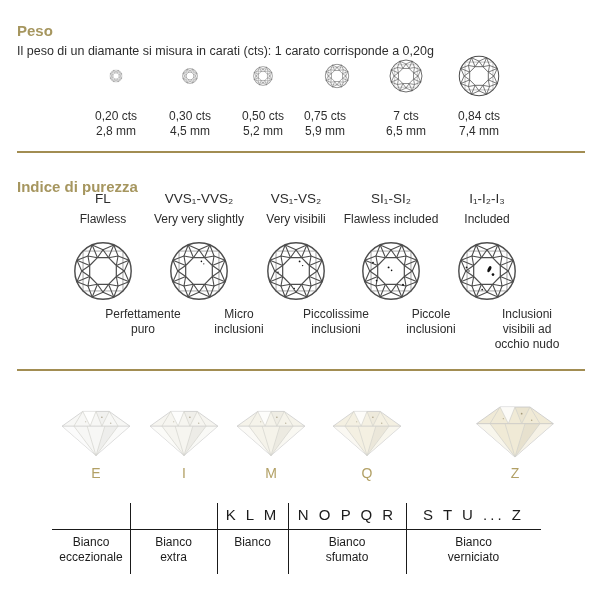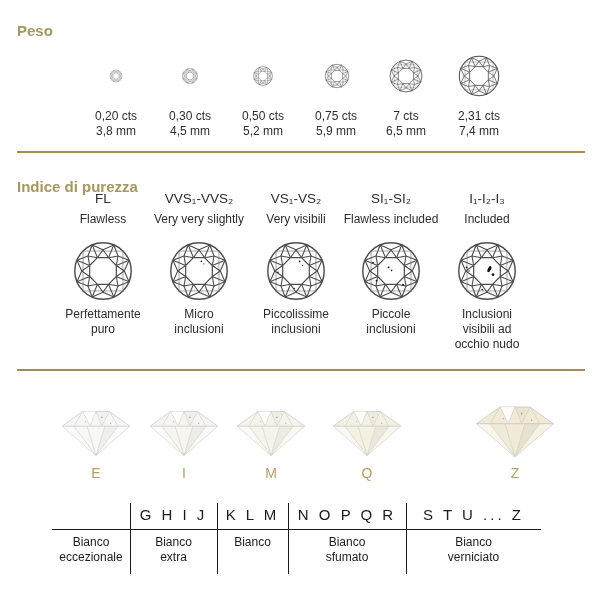--- a/index.html
+++ b/index.html
@@ -16,21 +16,21 @@
   .peso-label { position:absolute; top:109px; transform:translateX(-50%);
                 text-align:center; font-size:12px; line-height:15px; white-space:nowrap; }
   .peso-label span { display:block; }
 
   .pu-grade   { position:absolute; top:191px; transform:translateX(-50%);
                 font-size:13.5px; white-space:nowrap; text-align:left; }
   .pu-desc    { position:absolute; top:212px; transform:translateX(-50%);
                 font-size:12px; white-space:nowrap; text-align:center; }
   .pu-diamond { position:absolute; top:241px; transform:translateX(-50%); line-height:0; }
   .pu-label   { position:absolute; top:307px; transform:translateX(-50%);
-                text-align:center; font-size:12px; line-height:15px; white-space:pre-line; }
+                text-align:center; font-size:12px; line-height:15px; white-space:pre-line;margin-left:40px; }
 
   .co-diamond { position:absolute; transform:translateX(-50%); line-height:0; }
   .co-letter  { position:absolute; top:465px; transform:translateX(-50%);
                 font-size:14px; color:#b2a065; }
 
   .ctable   { position:absolute; left:52px; top:502px; width:489px; height:73px; }
   .t-letters{ position:absolute; top:0; height:26px; line-height:26px; text-align:center;
               font-size:15px; letter-spacing:3px; color:#1c1c1c; white-space:nowrap; }
   .t-hline  { position:absolute; left:0; top:27px; width:489px; height:1px; background:#1a1a1a; }
   .t-vline  { position:absolute; top:1px; width:1px; height:71px; background:#1a1a1a; }
@@ -65,20 +65,21 @@
       <circle cx="58" cy="14" r="1" fill="rgba(95,80,35,0.5)"></circle>
       <circle cx="36" cy="20" r="0.8" fill="rgba(95,80,35,0.4)"></circle>
       <circle cx="70" cy="22" r="0.9" fill="rgba(95,80,35,0.45)"></circle>
     </g>
   </defs>
 </svg>
 
 <div class="page">
 
   <h2 class="sec-title" style="top:10px">Peso</h2>
+  <p class="peso-sub">Il peso di un diamante si misura in carati (cts): 1 carato corrisponde a 0,20g</p>
 
   <span class="peso-icon" style="left:116px">
       <svg viewBox="0 0 100 100" width="13" height="13">
         <use href="#gtop"></use>
       </svg>
     </span>
   <span class="peso-icon" style="left:190px">
       <svg viewBox="0 0 100 100" width="16" height="16">
         <use href="#gtop"></use>
       </svg>
@@ -99,40 +100,40 @@
       </svg>
     </span>
   <span class="peso-icon" style="left:479px">
       <svg viewBox="0 0 100 100" width="42" height="42">
         <use href="#gtop"></use>
       </svg>
     </span>
 
   <div class="peso-label" style="left:116px">
       <span>0,20 cts</span>
-      <span>3,8 mm</span>
+      <span>2,8 mm</span>
     </div>
   <div class="peso-label" style="left:190px">
       <span>0,30 cts</span>
       <span>4,5 mm</span>
     </div>
   <div class="peso-label" style="left:263px">
       <span>0,50 cts</span>
       <span>5,2 mm</span>
     </div>
-  <div class="peso-label" style="left:336px">
+  <div class="peso-label" style="left:325px">
       <span>0,75 cts</span>
       <span>5,9 mm</span>
     </div>
   <div class="peso-label" style="left:406px">
       <span>7 cts</span>
       <span>6,5 mm</span>
     </div>
   <div class="peso-label" style="left:479px">
-      <span>2,31 cts</span>
+      <span>0,84 cts</span>
       <span>7,4 mm</span>
     </div>
 
   <div class="divider" style="top:151px"></div>
 
   <h2 class="sec-title" style="top:166px">Indice di purezza</h2>
 
   <div class="pu-grade" style="left:103px">FL</div>
   <div class="pu-grade" style="left:199px">VVS₁-VVS₂</div>
   <div class="pu-grade" style="left:296px">VS₁-VS₂</div>
@@ -236,21 +237,20 @@
       </svg>
     </span>
 
   <div class="co-letter" style="left:96px">E</div>
   <div class="co-letter" style="left:184px">I</div>
   <div class="co-letter" style="left:271px">M</div>
   <div class="co-letter" style="left:367px">Q</div>
   <div class="co-letter" style="left:515px">Z</div>
 
   <div class="ctable">
-    <div class="t-letters" style="left:78px;width:87px">G H I J</div>
     <div class="t-letters" style="left:236px;width:118px">N O P Q R</div>
     <div class="t-letters" style="left:165px;width:71px">K L M</div>
     <div class="t-letters" style="left:354px;width:135px">S T U ... Z</div>
 
     <div class="t-hline"></div>
     <div class="t-vline" style="left:78px"></div>
     <div class="t-vline" style="left:165px"></div>
     <div class="t-vline" style="left:236px"></div>
     <div class="t-vline" style="left:354px"></div>
 

